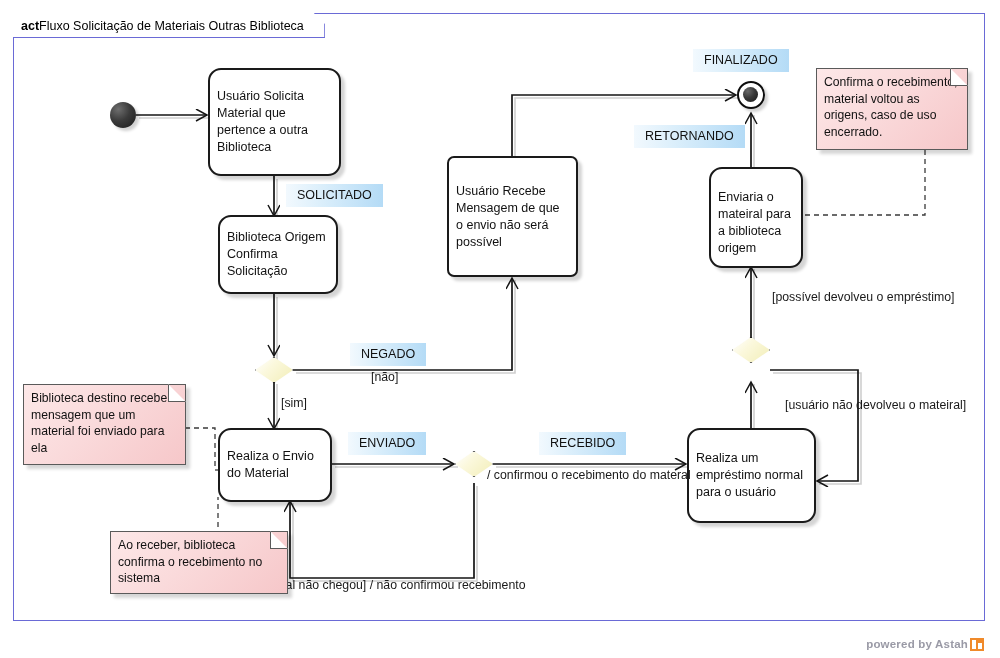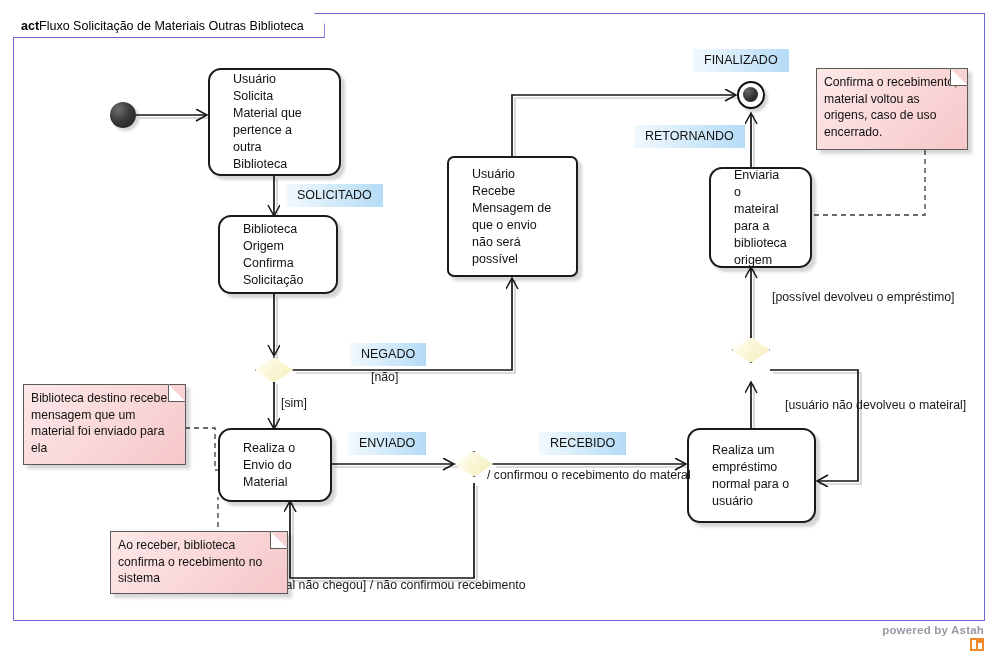--- a/index.html
+++ b/index.html
@@ -62,21 +62,21 @@
   .action {
     position: absolute;
     box-sizing: border-box;
     background: #ffffff;
     border: 2.2px solid #1a1a1a;
     border-radius: 13px;
     box-shadow: 4px 4px 3px rgba(0,0,0,0.17);
     font-size: 12.5px;
     color: #111;
     line-height: 17px;
-    padding: 9px 23px;
+    padding: 9px 7px;
     display: flex;
     align-items: center;
   }
   .action span { display: block; }
 
   
   .badge {
     position: absolute;
     box-sizing: border-box;
     background: linear-gradient(to right, #f2f9fe 0%, #dceffb 35%, #b4dbf6 100%);
@@ -171,21 +171,20 @@
     position: absolute;
     right: 16px;
     bottom: 8px;
     font-size: 11.5px;
     font-weight: bold;
     color: #9a9aa6;
     letter-spacing: 0.2px;
     display: flex;
     align-items: flex-end;
     gap: 2px;
-    flex-direction: column;
   }
   .astah-mark {
     display: inline-block;
     width: 14px; height: 13px;
     background: #f08a2a;
     position: relative;
     margin-bottom: -1px;
   }
   .astah-mark::before {
     content: "";
@@ -289,21 +288,21 @@
   </div>
 
   <div class="action" style="left:687px; top:428px; width:129px; height:95px;">
     <span>Realiza um empréstimo normal para o usuário</span>
   </div>
 
   <div class="action" style="left:218px; top:428px; width:114px; height:74px;">
     <span>Realiza o Envio do Material</span>
   </div>
 
-  <div class="action" style="left:709px; top:167px; width:103px; height:101px;">
+  <div class="action" style="left:709px; top:167px; width:94px; height:101px;align-items:flex-end;">
     <span>Enviaria o mateiral para a biblioteca origem</span>
   </div>
 
   <div class="decision" style="left:255px; top:357px;">
     <div class="dshape"></div>
   </div>
 
   <div class="decision" style="left:455px; top:451px;">
     <div class="dshape"></div>
   </div>

